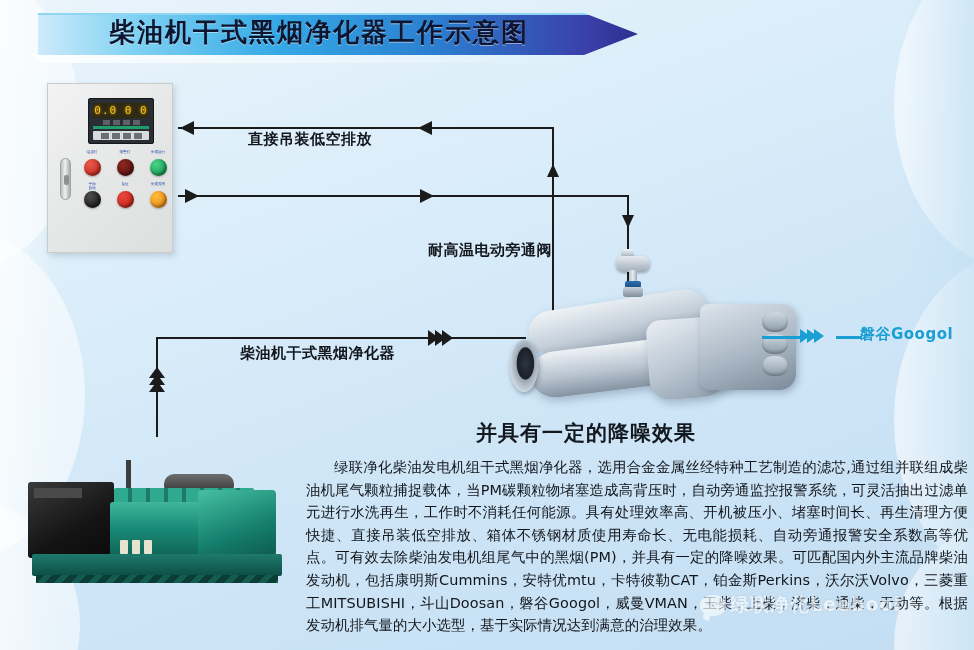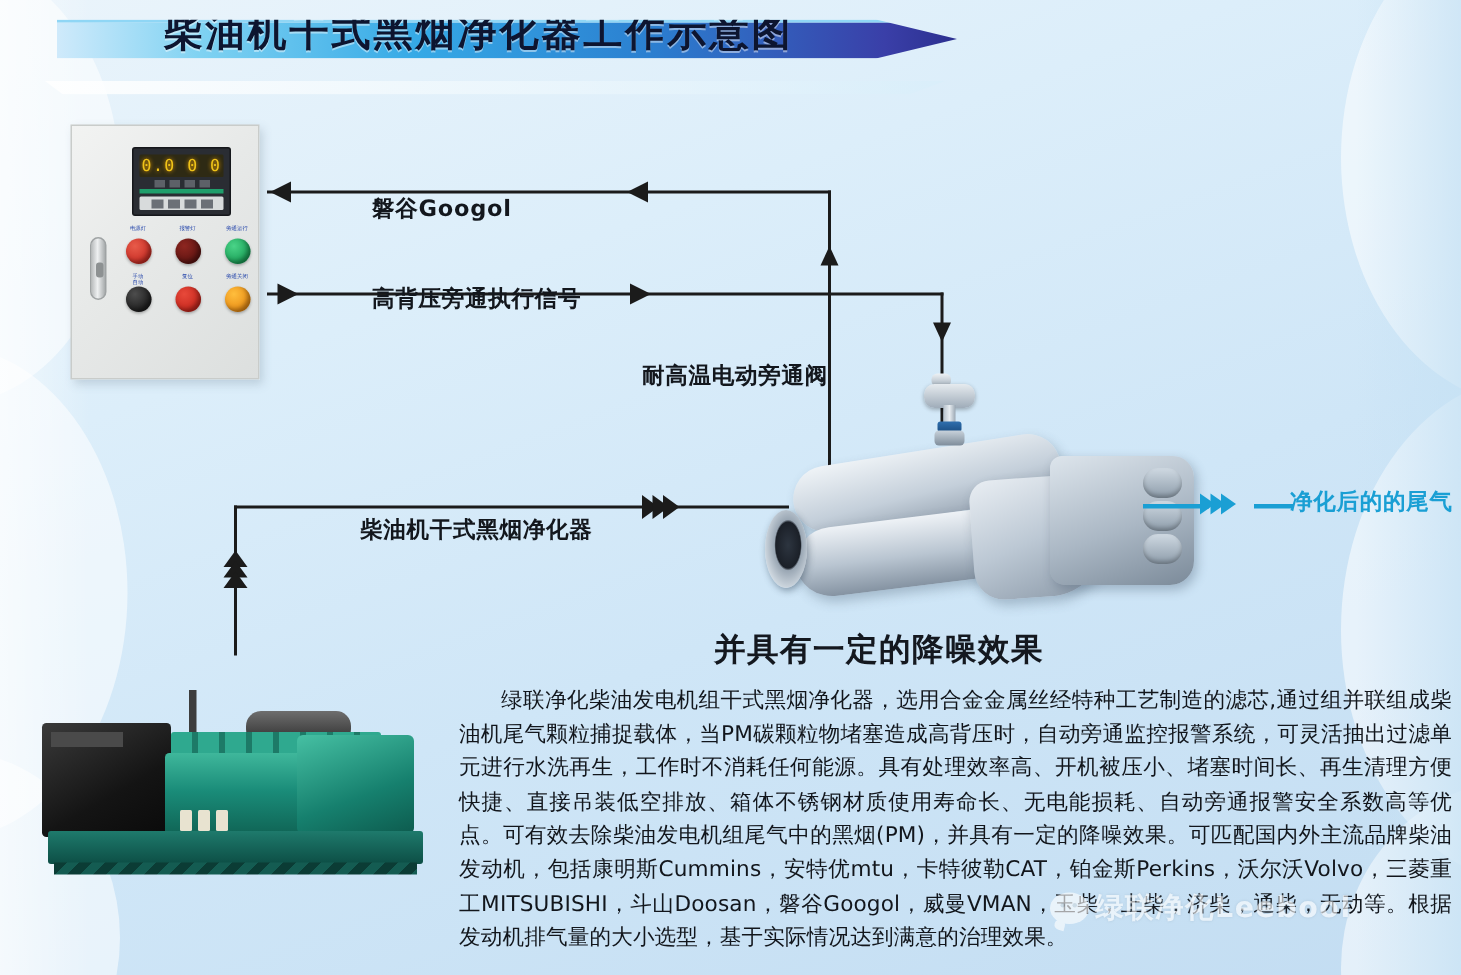--- a/index.html
+++ b/index.html
@@ -24,24 +24,24 @@
   .arc.r1 { right: -170px; top: -60px; width: 250px; height: 330px; }
   .arc.r2 { right: -180px; top: 250px; width: 260px; height: 340px; }
   .arc.r3 { right: -160px; top: 520px; width: 240px; height: 250px; }
   .edgefade-l { position: absolute; left:0; top:0; width:60px; height:100%;
     background: linear-gradient(90deg, rgba(255,255,255,.55), rgba(255,255,255,0)); }
   .edgefade-r { position: absolute; right:0; top:0; width:70px; height:100%;
     background: linear-gradient(270deg, rgba(197,225,244,.75), rgba(255,255,255,0)); }
 
   
   #title-banner {
-    position: absolute; left: 38px; top: 13px; width: 600px; height: 26px;
+    position: absolute; left: 38px; top: 13px; width: 600px; height: 42px;
     background: linear-gradient(90deg,#cfeafb 0%, #7fd2f2 16%, #35a9e6 40%, #2b7fd0 66%, #3a3fa8 92%, #2b2f8f 100%);
     clip-path: polygon(0 0, 91% 0, 100% 50%, 91% 100%, 0 100%);
-    display: flex; align-items: flex-end; justify-content: center;
+    display: flex; align-items: flex-start; justify-content: center;
     border-top: 2px solid #8fd6f5;
   }
   #title-banner .tl {
     font-family: "DejaVu Sans", sans-serif;
     font-size: 26px; font-weight: bold; color: #0d1530;
     letter-spacing: 2px; padding-right: 38px;
     text-shadow: 0 1px 0 rgba(255,255,255,.45);
   }
   .banner-tail {
     position:absolute; left: 30px; top: 54px; width: 600px; height: 9px;
@@ -291,26 +291,25 @@
           <div class="cap">旁通关闭</div>
           <div class="lamp orange"></div>
         </div>
       </div>
     </div>
   </div>
 
   <div class="wire h" style="left:178px; top:127px; width:376px;"></div>
   <div class="arrow left" style="left:180px; top:121px;"></div>
   <div class="arrow left" style="left:418px; top:121px;"></div>
-  <div class="wire-label" style="left:248px; top:130px;">磐谷Googol</div>
+  <div class="wire-label" style="left:248px; top:130px;">直接吊装低空排放</div>
 
   <div class="wire h" style="left:178px; top:195px; width:451px;"></div>
   <div class="arrow right" style="left:185px; top:189px;"></div>
   <div class="arrow right" style="left:420px; top:189px;"></div>
-  <div class="wire-label" style="left:248px; top:190px;">高背压旁通执行信号</div>
 
   <div class="wire v" style="left:552px; top:127px; height:258px;"></div>
   <div class="arrow up" style="left:547px; top:164px;"></div>
 
   <div class="wire v" style="left:627px; top:195px; height:90px;"></div>
   <div class="arrow down" style="left:622px; top:215px;"></div>
 
   <div class="wire-label" style="left:394px; top:241px;margin-left:34px;">耐高温电动旁通阀</div>
 
   <div class="wire v" style="left:156px; top:337px; height:100px;"></div>
@@ -347,21 +346,21 @@
   </div>
   <div class="photo-caption" id="cap-device">并具有一定的降噪效果</div>
 
   <div class="cy-line" style="left:762px; top:336px; width:44px;"></div>
   <div class="chev-group" style="left:800px; top:329px;">
     <span class="cy-chev"></span>
       <span class="cy-chev"></span>
       <span class="cy-chev"></span>
   </div>
   <div class="cy-line" style="left:836px; top:336px; width:26px;"></div>
-  <div id="cy-label">净化后的的尾气</div>
+  <div id="cy-label">磐谷Googol</div>
 
   <div id="genset">
     <div id="gs-stack"></div>
     <div id="gs-engine"></div>
     <div id="gs-turbo"></div>
     <div id="gs-heads"></div>
     <div id="gs-block"></div>
     <div id="gs-alt"></div>
     <div class="gs-plug" style="left:106px;"></div>
     <div class="gs-plug" style="left:118px;"></div>

